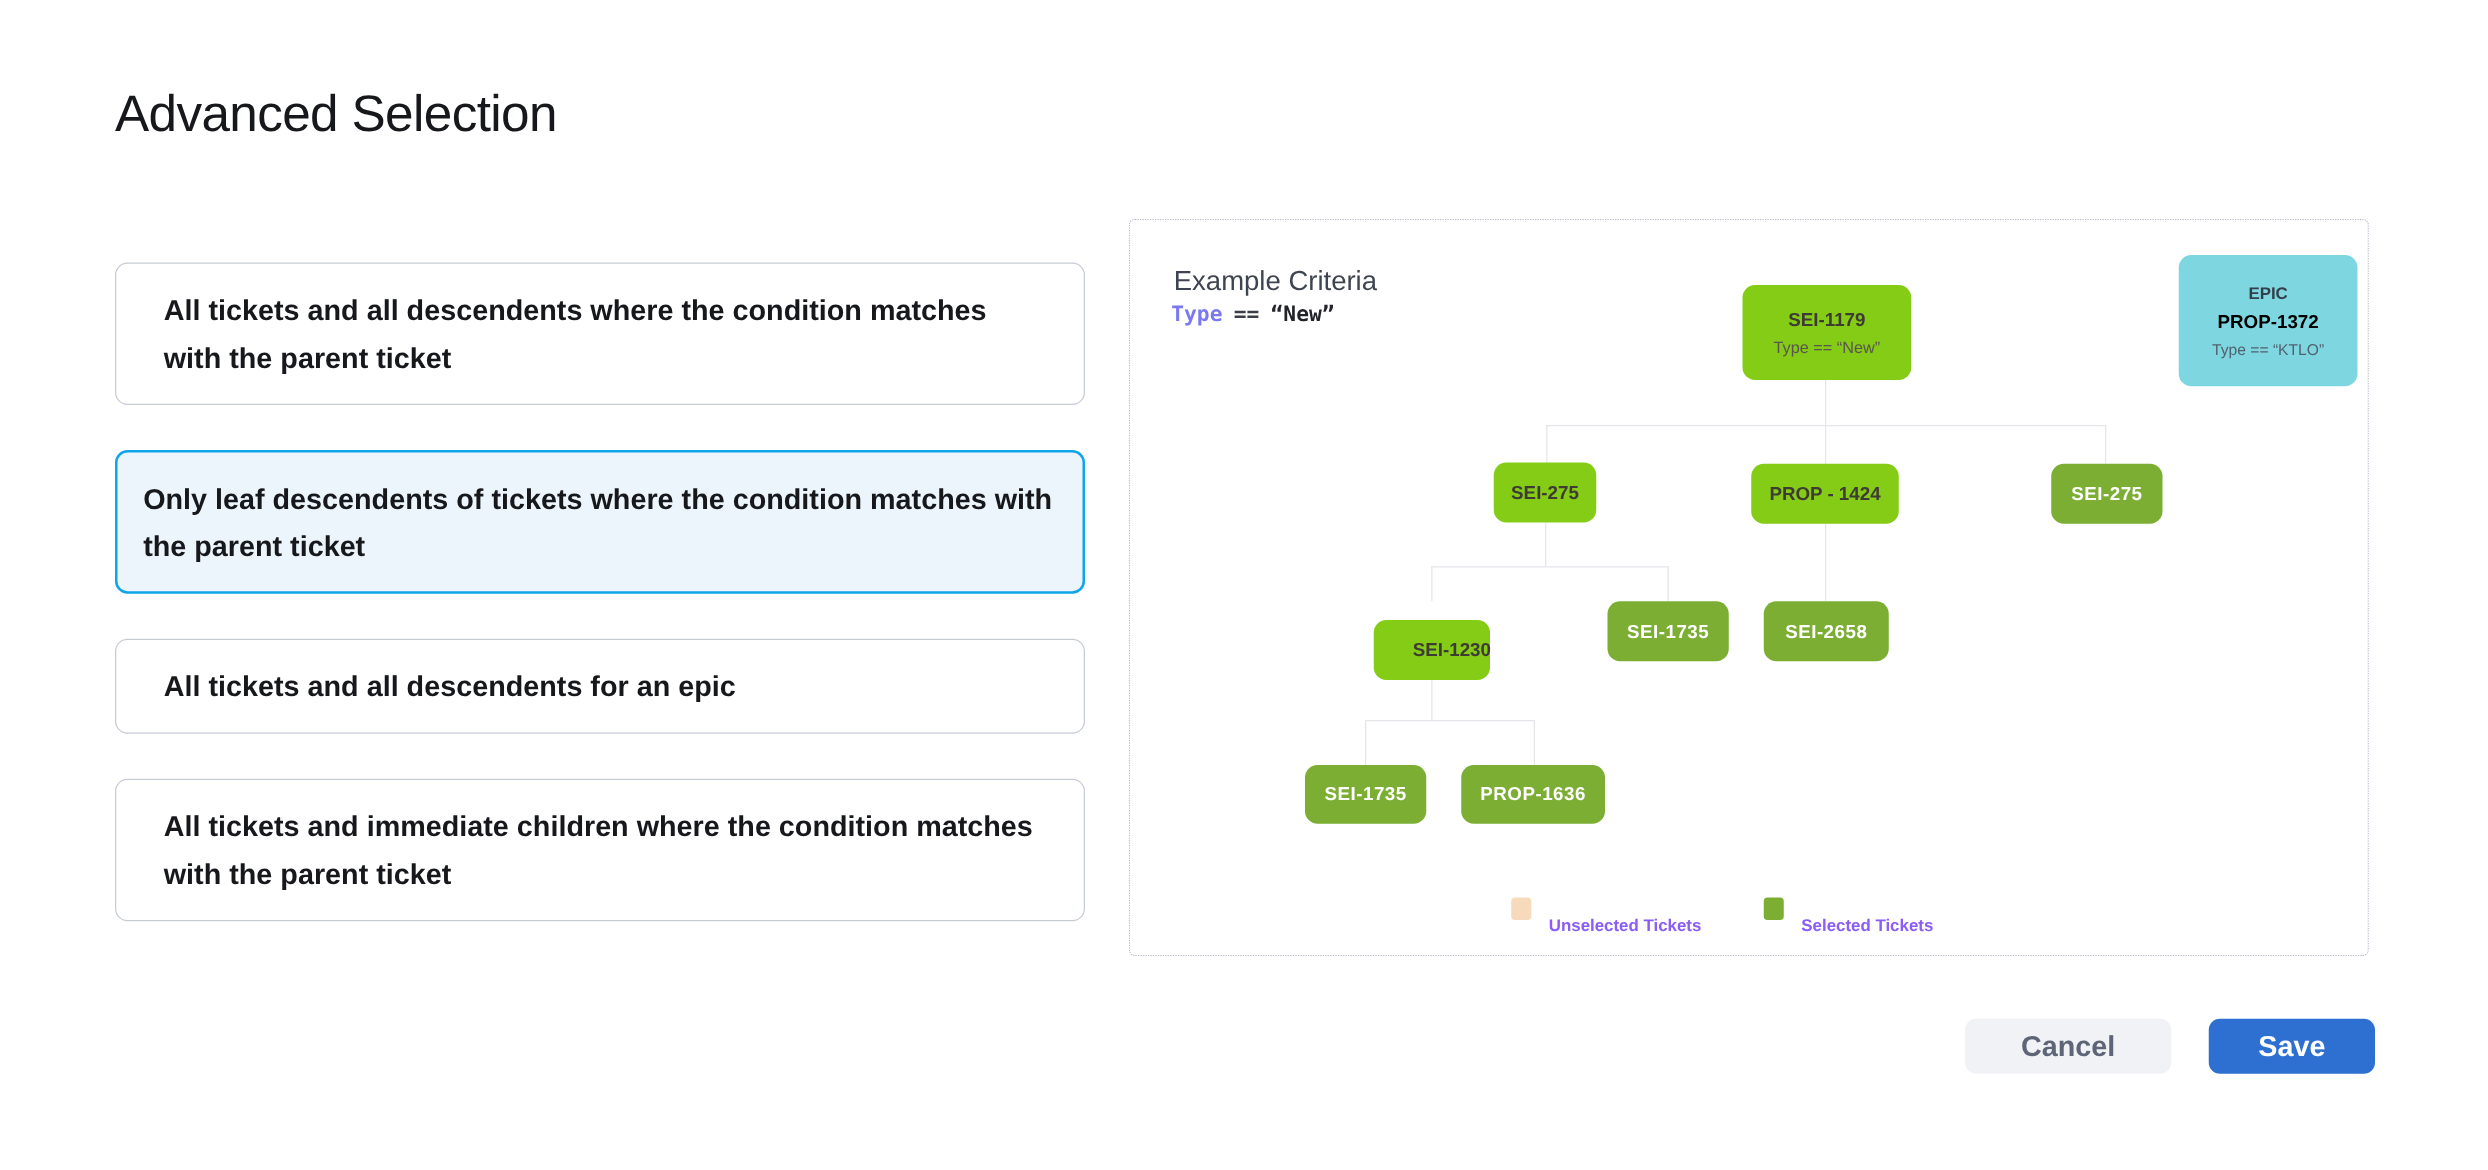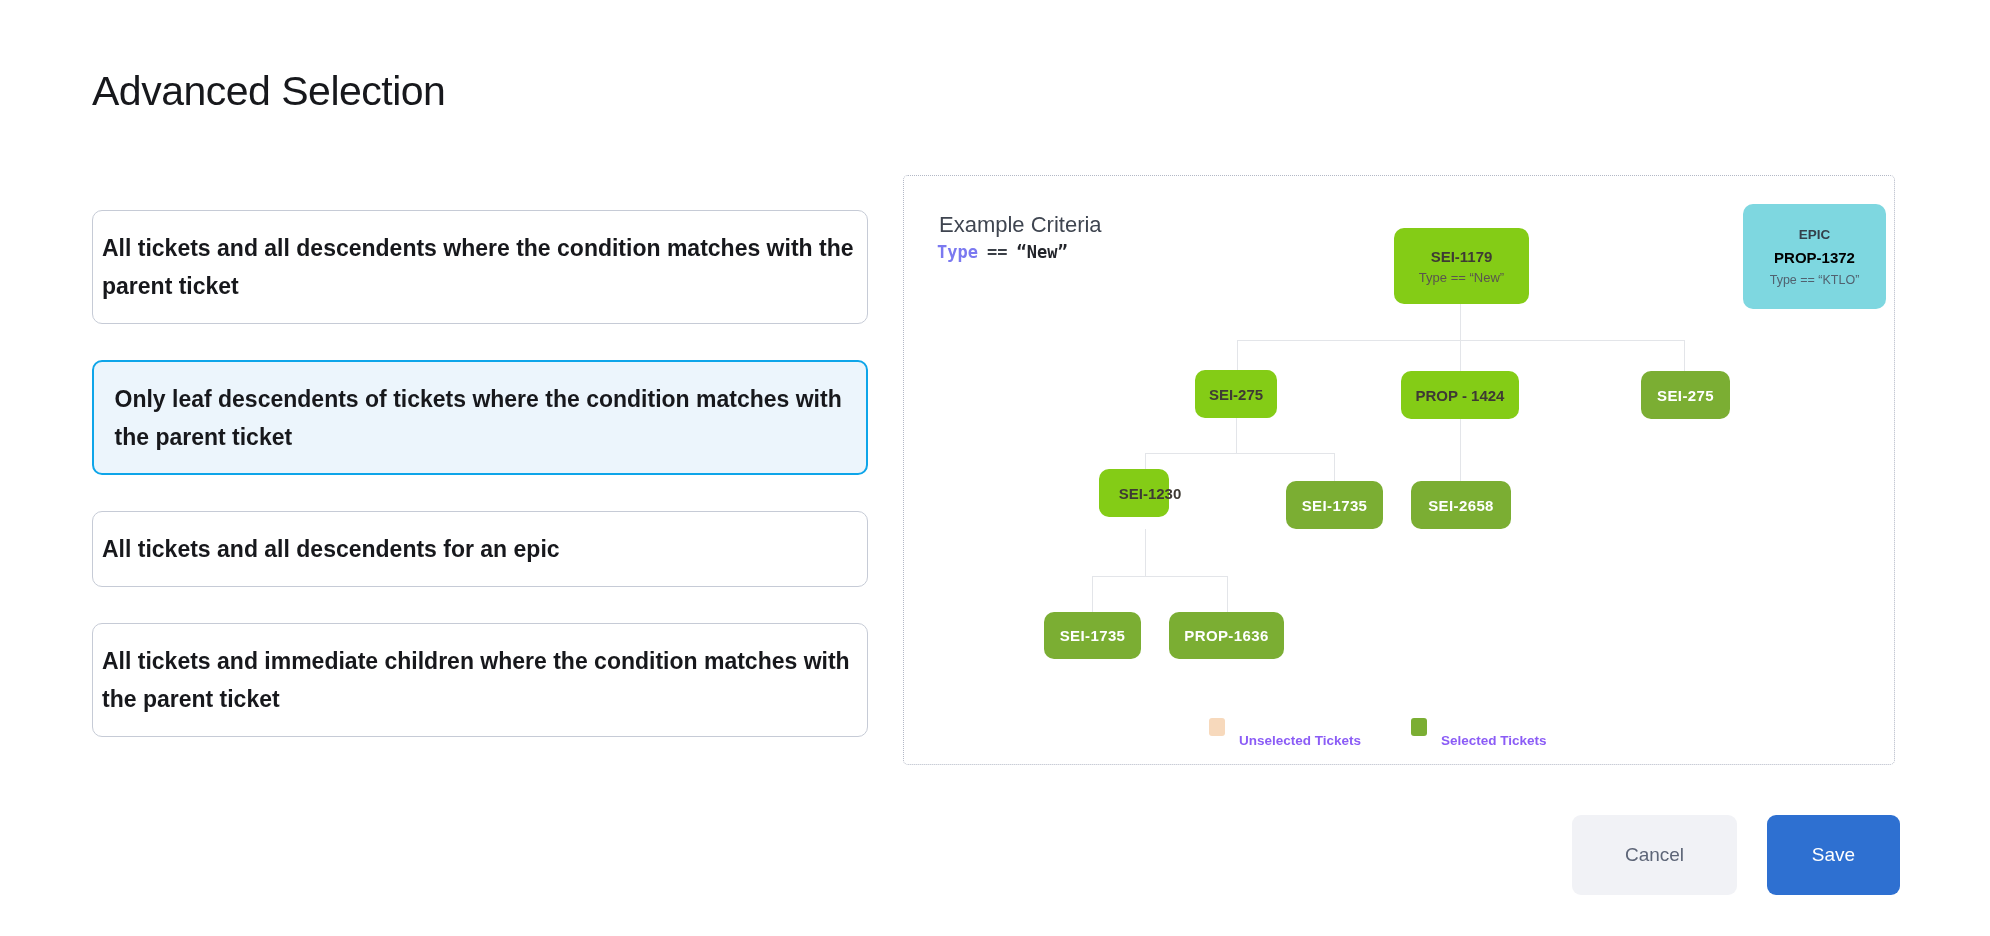--- a/index.html
+++ b/index.html
@@ -20,21 +20,21 @@
 
   
   .options {
     position: absolute; left: 92px; top: 210px; width: 776px;
     display: flex; flex-direction: column; gap: 36px;
   }
   .option-card {
     background: #ffffff;
     border: 1.5px solid #c6cbd6;
     border-radius: 10px;
-    padding: 18px 9px;
+    padding: 18px 38px;
     font-size: 23px; font-weight: 600; color: #17181c;
     line-height: 38px;
     cursor: pointer;
   }
   .option-card.selected {
     border: 2px solid #0ea5e9;
     background: #ecf5fc;
     padding: 17.5px 20.5px;
   }
 
@@ -81,43 +81,43 @@
     left: 839px; top: 28px; width: 143px; height: 105px;
     background: #7ed7e0; flex-direction: column; gap: 7px;
   }
   .epic-type { font-size: 13.5px; font-weight: 700; color: #333f4a; }
   .epic-id   { font-size: 15px;   font-weight: 700; color: #000000; }
   .epic-cond { font-size: 12.5px; font-weight: 400; color: #51616f; }
 
   .n0 { left: 291px; top: 194px; width: 82px;  height: 48px; }
   .n1 { left: 497px; top: 195px; width: 118px; height: 48px; }
   .n2 { left: 737px; top: 195px; width: 89px;  height: 48px; }
-  .n3 { left: 195px; top: 293px; width: 70px;  height: 48px; padding-left: 32px; }
+  .n3 { left: 195px; top: 320px; width: 93px;  height: 48px; padding-left: 32px; }
   .n4 { left: 382px; top: 305px; width: 97px;  height: 48px; }
   .n5 { left: 507px; top: 305px; width: 100px; height: 48px; }
   .n6 { left: 140px; top: 436px; width: 97px;  height: 47px; }
   .n7 { left: 265px; top: 436px; width: 115px; height: 47px; }
 
   
   .legend {
     position: absolute; left: 305px; top: 529px;
     display: flex; align-items: center; gap: 50px;
   }
   .legend-item { display: flex; align-items: center; }
   .swatch { width: 16px; height: 18px; border-radius: 3px; margin-right: 14px; }
   .swatch.peach { background: #f7d9bc; }
   .swatch.green { background: #7bae33; }
   .legend-text { font-size: 13.5px; font-weight: 700; color: #8b5cf6; margin-top: 28px; }
 
   
   .btn {
-    position: absolute; top: 815px; height: 80px;
+    position: absolute; top: 815px; height: 44px;
     border: none; border-radius: 9px;
     font-family: "Liberation Sans", sans-serif;
-    font-size: 19px; font-weight: 400;
+    font-size: 23px; font-weight: 700;
     cursor: pointer;
   }
   .btn-cancel { left: 1572px; width: 165px; background: #f1f2f6; color: #5d6577; }
   .btn-save   { left: 1767px; width: 133px; background: #2e70d1; color: #ffffff; }
 </style>
 </head>
 <body>
 
 <h1 class="page-title">Advanced Selection</h1>
 

